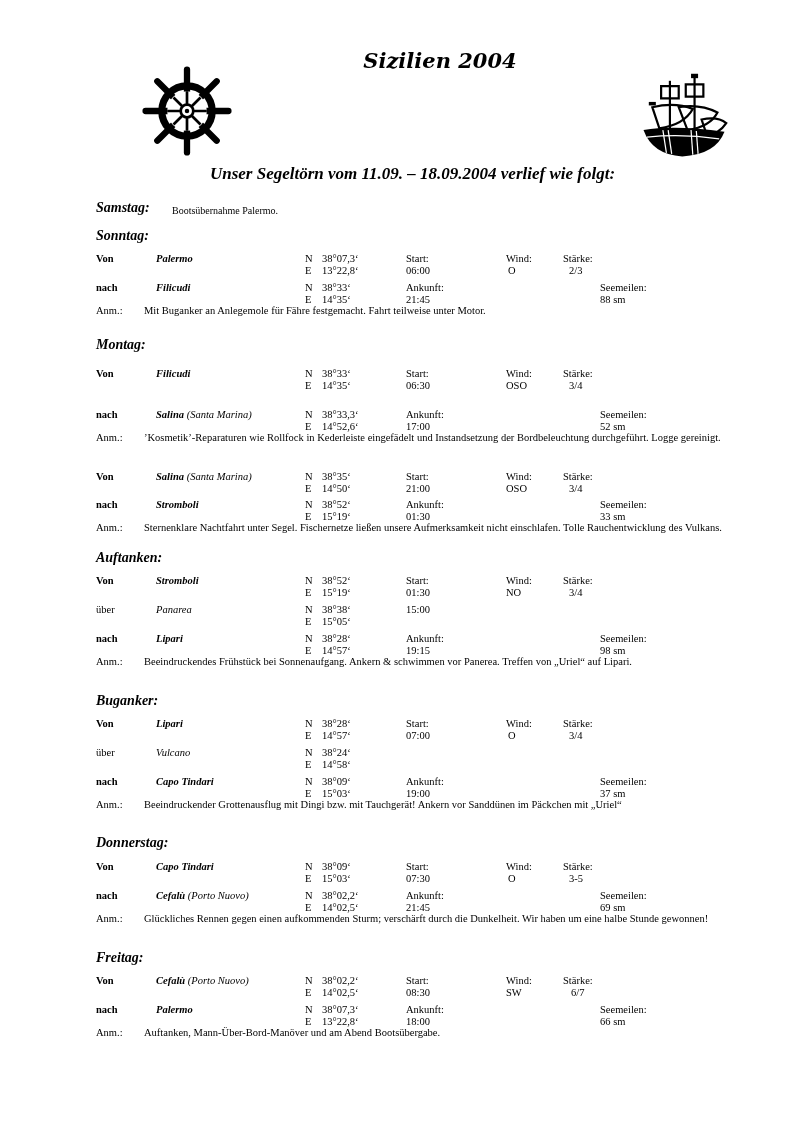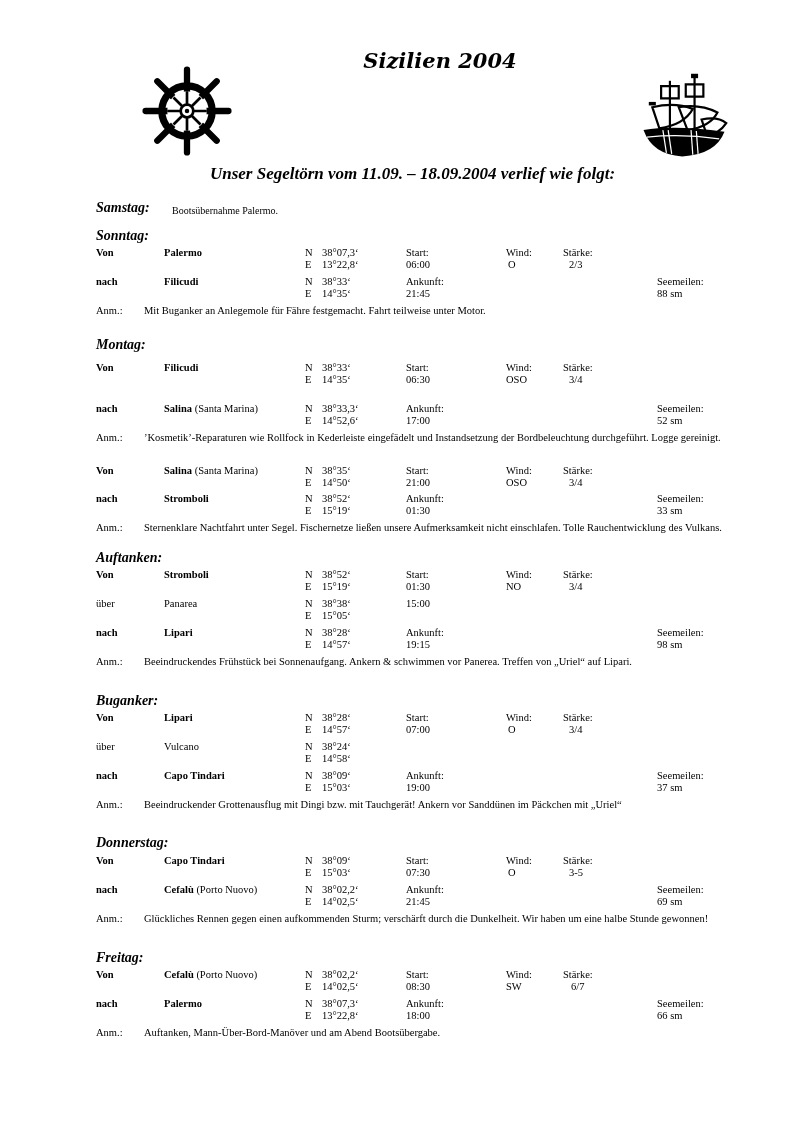--- a/index.html
+++ b/index.html
@@ -6,30 +6,30 @@
   body { width:800px; height:1132px; position:relative; overflow:hidden;
          font-family:"Liberation Serif", serif; color:#000; font-size:10.5px; }
   .title { position:absolute; top:48px; left:0; width:800px; text-align:center;
            font-family:"DejaVu Serif", serif; font-style:italic; font-weight:bold; font-size:21px; padding-left:80px; box-sizing:border-box; }
   .subtitle { position:absolute; top:164px; left:0; width:800px; text-align:center;
               font-style:italic; font-weight:bold; font-size:17px; padding-left:25px; box-sizing:border-box; }
   .wheel { position:absolute; left:140px; top:66px; width:94px; height:90px; }
   .ship { position:absolute; left:640px; top:70px; width:88px; height:92px; }
   .day-title { position:absolute; left:96px; font-style:italic; font-weight:bold; font-size:14px; }
   .samstag-text { position:absolute; left:172px; top:205px; font-size:10px; }
-  .row { position:absolute; left:0; width:800px; height:28px; }
+  .row { position:absolute; left:0; width:800px; height:28px;margin-top:6px; }
   .row span { position:absolute; white-space:nowrap; line-height:12px; }
   .c-label { left:96px; top:0; }
-  .c-place { left:164px; top:0; }
+  .c-place { left:156px; top:0;font-style:italic; }
   .c-ne { left:305px; }
   .c-coord { left:322px; }
   .c-time { left:406px;text-align:right; }
   .c-wind { left:506px; }
   .c-str { left:563px; }
-  .c-sm { left:657px; }
+  .c-sm { left:600px; }
   .l1 { top:0; } .l2 { top:12px; }
   .bold { font-weight:bold; }
   .note { position:absolute; white-space:nowrap; font-size:10.5px; }
   .note .nl { position:absolute; left:96px; }
   .note .nt { position:absolute; left:144px;text-align:center; }
 </style>
 </head>
 <body>
 
 <div class="title">Sizilien  2004</div>

